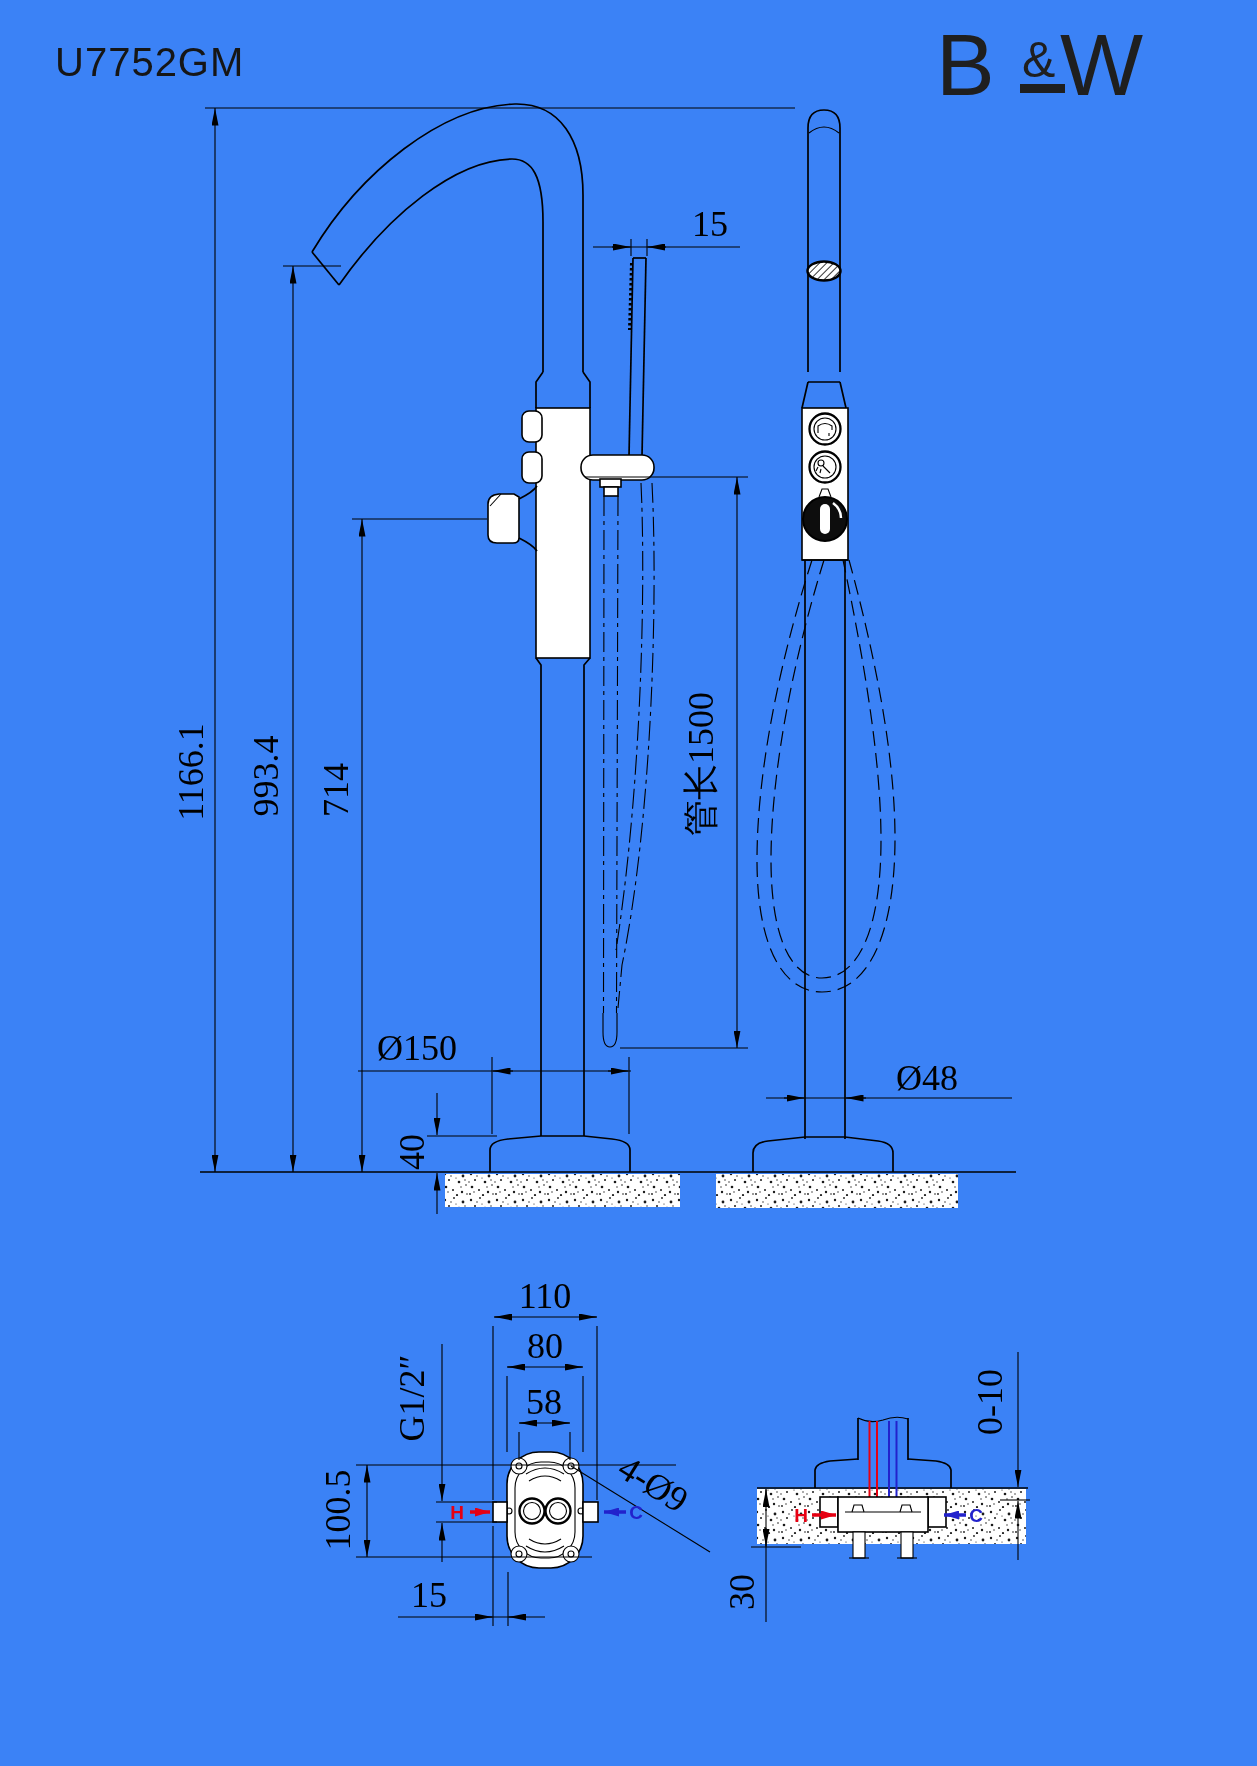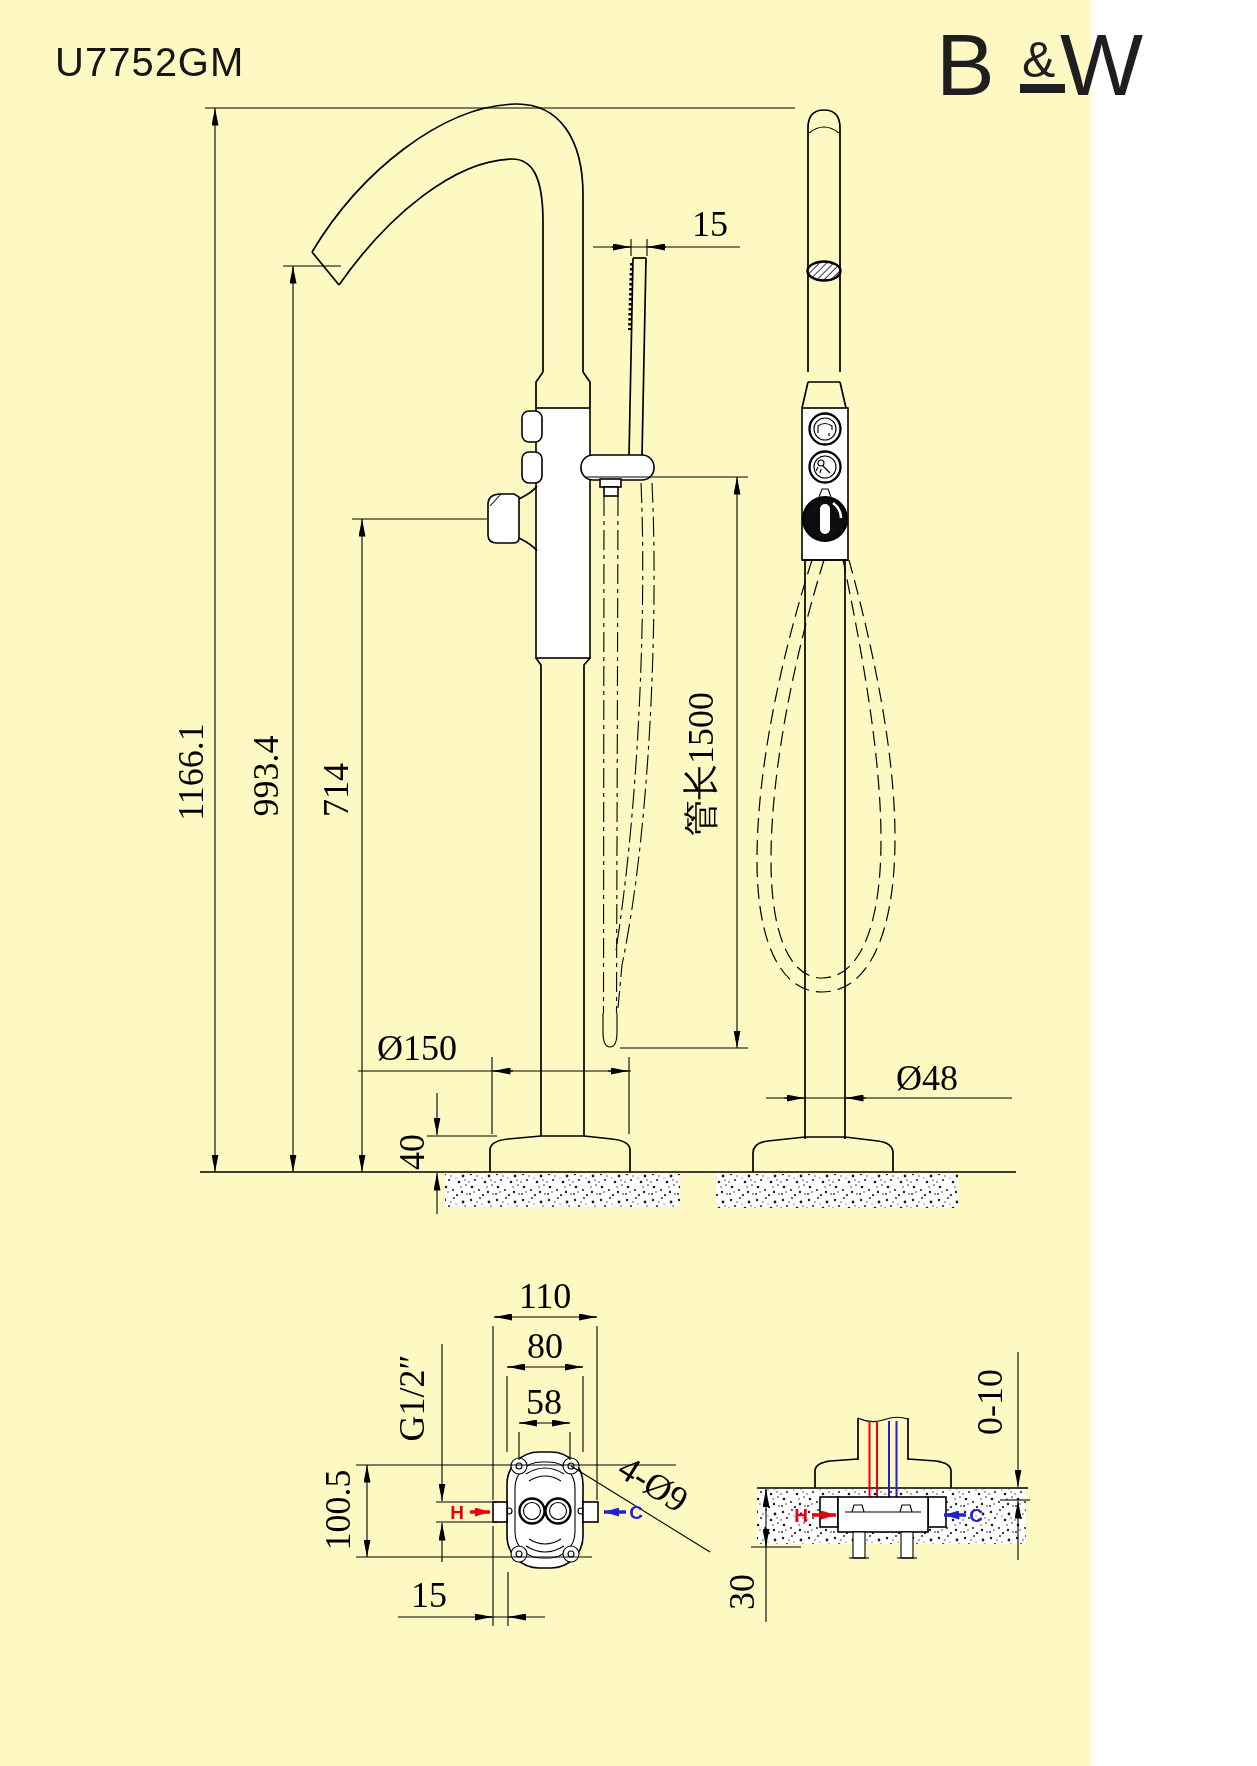--- a/index.html
+++ b/index.html
@@ -1,17 +1,17 @@
 <!DOCTYPE html>
 <html><head>
 <meta charset="utf-8">
 <title>U7752GM</title>
 <style>
   html,body{margin:0;padding:0;background:#ffffff;}
-  .page{width:1091px;height:1766px;position:relative;background:#fef9c3;}
+  .page{width:1257px;height:1766px;position:relative;background:#3b82f6;}
   svg{display:block;}
   .o  {stroke:#000;stroke-width:1.7;fill:none;}
   .o2 {stroke:#000;stroke-width:2.3;fill:none;}
   .t  {stroke:#000;stroke-width:1.1;fill:none;}
   .dd {stroke:#000;stroke-width:1.1;fill:none;stroke-dasharray:20 5 4 5;}
   .hd {stroke:#000;stroke-width:1.2;fill:none;stroke-dasharray:15 7;}
   .wf {fill:#ffffff;stroke:#000;stroke-width:1.6;}
   .wft{fill:#ffffff;stroke:#000;stroke-width:1.1;}
   .txt{font-family:"Liberation Serif","DejaVu Serif",serif;font-size:36px;fill:#000;}
   .hc {font-family:"Liberation Sans","DejaVu Sans",sans-serif;font-size:19px;font-weight:bold;}

